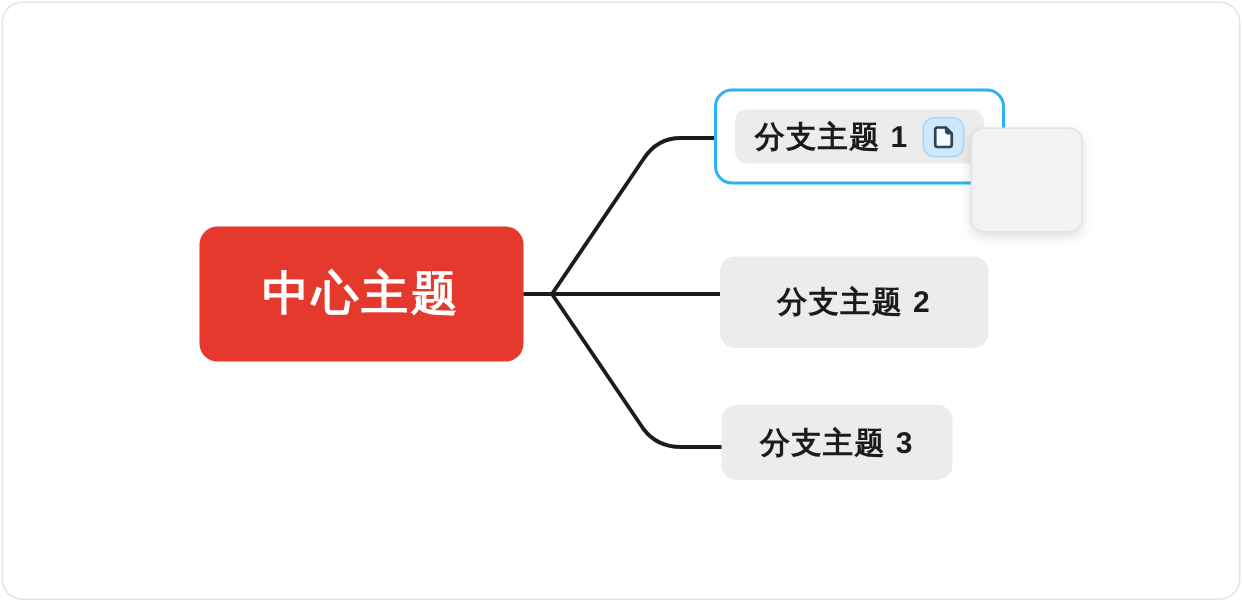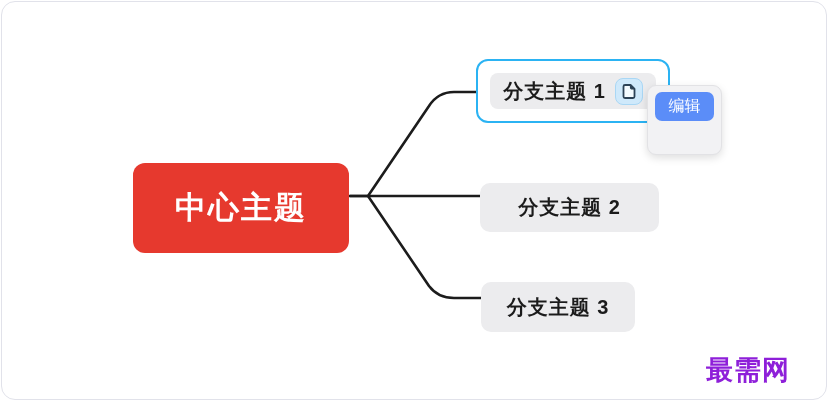--- a/index.html
+++ b/index.html
@@ -32,21 +32,20 @@
     stroke-linejoin: round;
   }
   .node {
     position: absolute;
     display: flex;
     align-items: center;
     justify-content: center;
     box-sizing: border-box;
     z-index: 2;
     cursor: default;
-    margin-top: 12px;
   }
   .central-node {
     left: 131px; top: 149px;
     width: 216px; height: 90px;
     background: #e6392e;
     border-radius: 12px;
     color: #ffffff;
     font-size: 31px;
     font-weight: 700;
     letter-spacing: 2px;
@@ -72,21 +71,21 @@
   }
   .branch-node.selected {
     position: relative;
     width: 100%; height: 100%;
     border-radius: 8px;
     display: flex;
     align-items: center;
     justify-content: center;
     gap: 9px;
   }
-  .branch-node.b2 { left: 478px; top: 169px; width: 179px; height: 49px; }
+  .branch-node.b2 { left: 478px; top: 169px; width: 179px; height: 61px; }
   .branch-node.b3 { left: 479px; top: 268px; width: 154px; height: 50px; }
   .note-badge {
     width: 28px; height: 27px;
     background: #cfe9fb;
     border: 1px solid #a9d7f5;
     border-radius: 8px;
     display: flex;
     align-items: center;
     justify-content: center;
     box-sizing: border-box;
@@ -162,18 +161,16 @@
 
   <div class="node branch-node b2">
     <span>分支主题 2</span>
   </div>
 
   <div class="node branch-node b3">
     <span>分支主题 3</span>
   </div>
 
   <div class="context-menu">
-    <div class="menu-item edit">编辑</div>
   </div>
 
-  <div class="watermark">最需网</div>
 
 </div>
 
 </body></html>

